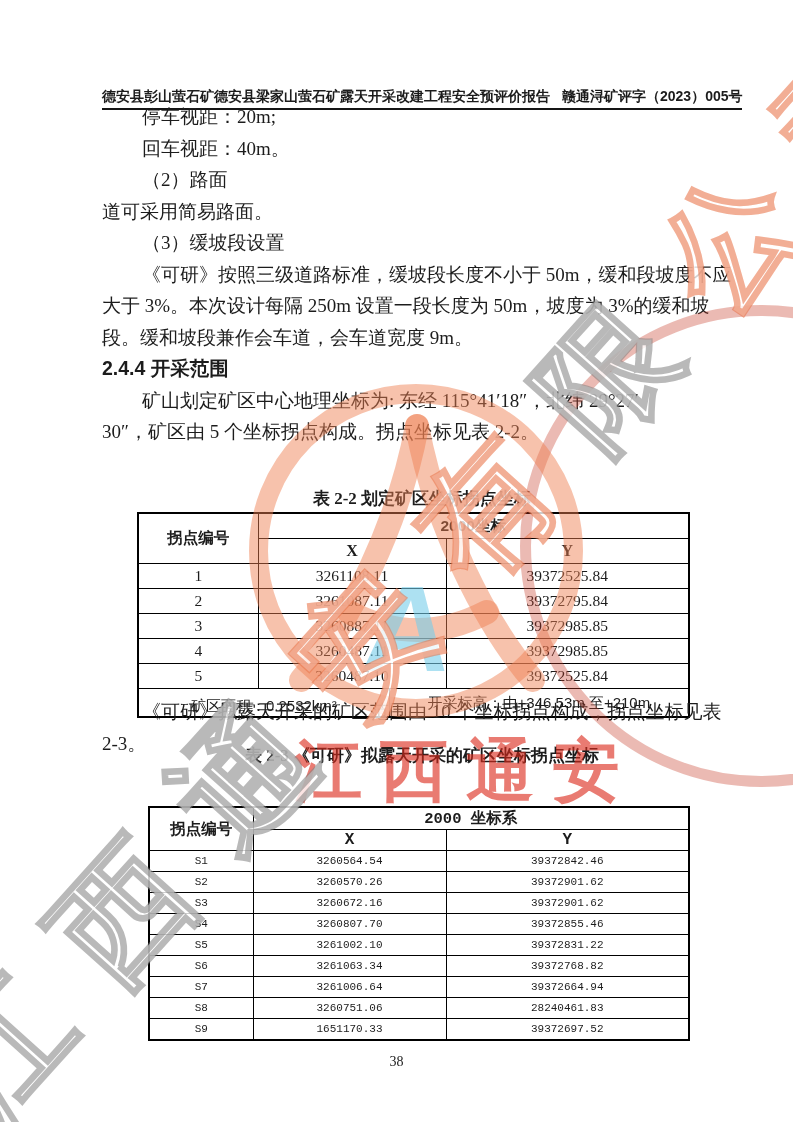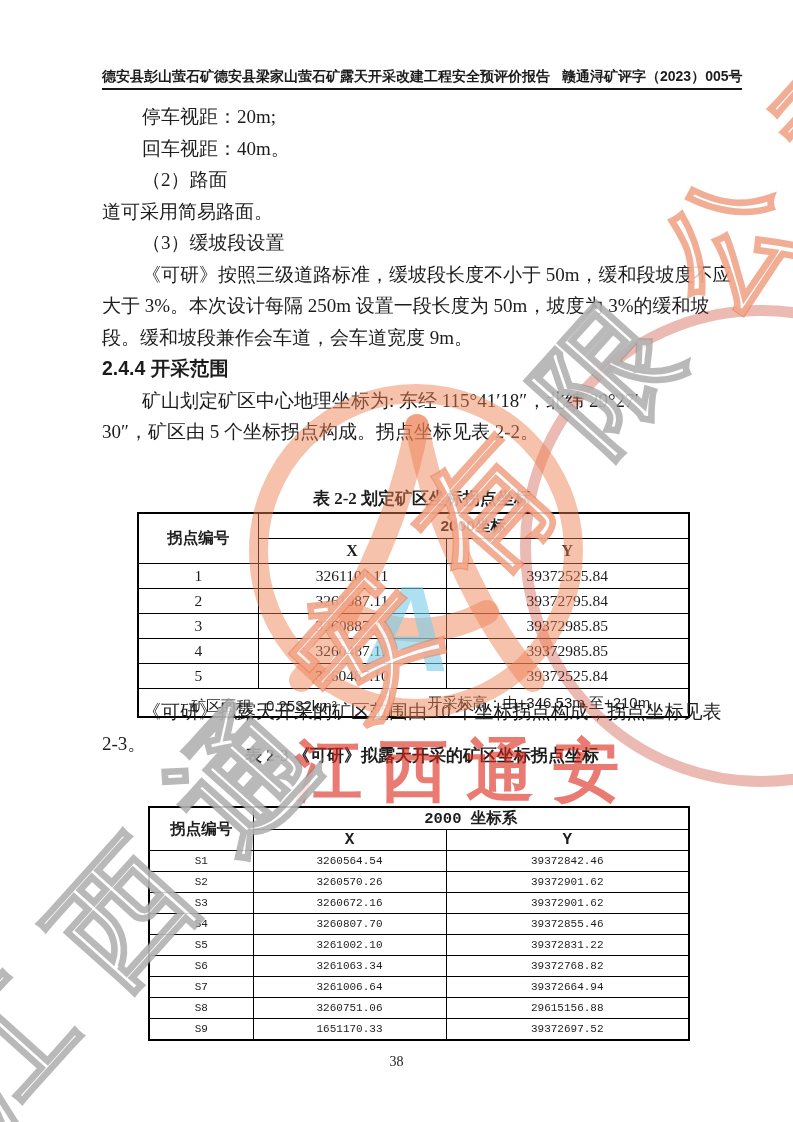--- a/index.html
+++ b/index.html
@@ -3,21 +3,21 @@
 <meta charset="utf-8">
 <style>
   html,body { margin:0; padding:0; background:#9a9a9a; }
   .page {
     position:relative; width:793px; height:1122px; margin:0 auto;
     background:#ffffff; overflow:hidden; color:#1c1c1c;
     font-family:"Liberation Serif","DejaVu Serif",serif;
   }
   
   .hdr {
-    position:absolute; left:102px; top:60px; width:640px; height:26px;
+    position:absolute; left:102px; top:80px; width:640px; height:26px;
     border-bottom:2.5px solid #151515;
     display:flex; justify-content:space-between; align-items:flex-end;
     font-family:"Liberation Sans","DejaVu Sans",sans-serif;
     font-weight:bold; font-size:14px; padding-bottom:2px; white-space:nowrap;gap:12px;
   }
   
   .bodytext { position:absolute; left:102px; top:101px; width:642px; }
   .bodytext2 { position:absolute; left:102px; top:696px; width:642px; }
   .line { height:31.5px; line-height:31.5px; font-size:19px; white-space:nowrap; }
   .line.ind { padding-left:40px; }
@@ -233,21 +233,21 @@
 
         <tr>
           <td>S7</td>
           <td>3261006.64</td>
           <td>39372664.94</td>
         </tr>
 
         <tr>
           <td>S8</td>
           <td>3260751.06</td>
-          <td>29615156.88</td>
+          <td>28240461.83</td>
         </tr>
 
         <tr>
           <td>S9</td>
           <td>1651170.33</td>
           <td>39372697.52</td>
         </tr>
 
     </tbody>
   </table>

